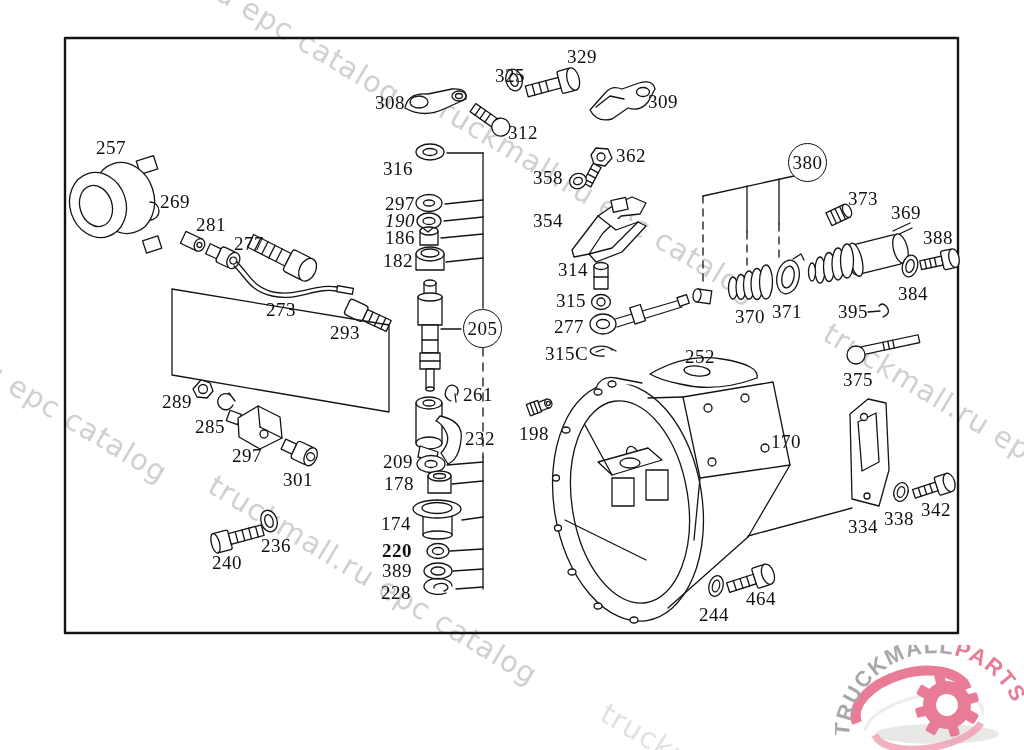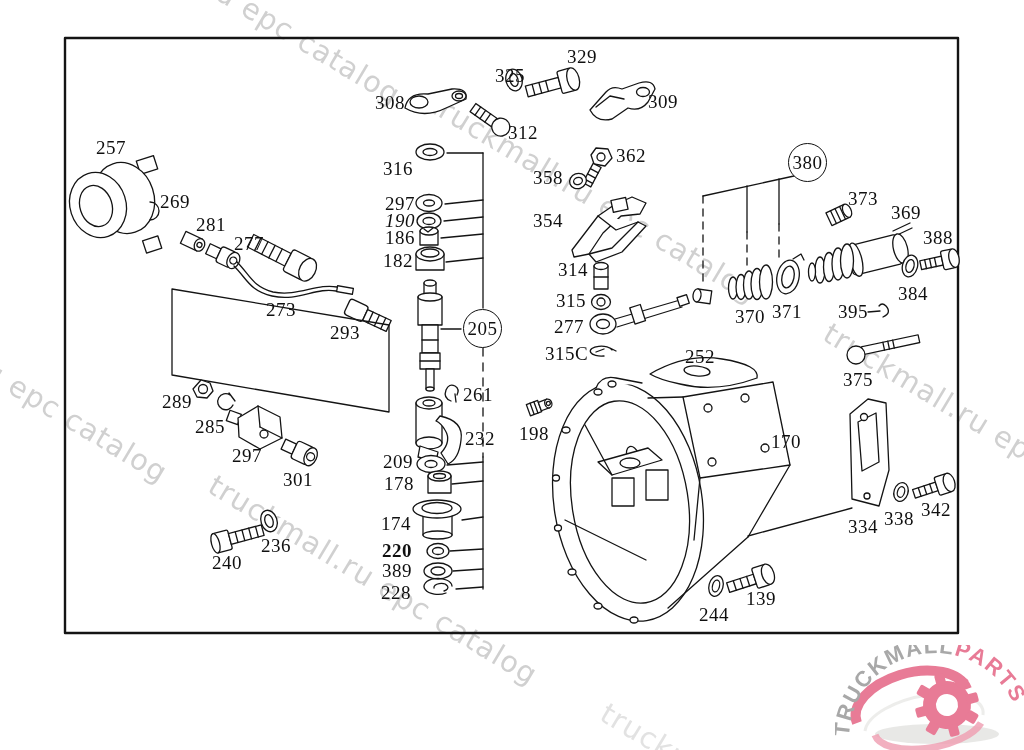--- a/index.html
+++ b/index.html
@@ -539,21 +539,21 @@
     <span class="plabel" style="left: 923px; top: 228px;">388</span>
     <span class="plabel" style="left: 898px; top: 284px;">384</span>
     <span class="plabel" style="left: 838px; top: 302px;">395</span>
     <span class="plabel" style="left: 843px; top: 370px;">375</span>
     <span class="plabel" style="left: 519px; top: 424px;">198</span>
     <span class="plabel" style="left: 771px; top: 432px;">170</span>
     <span class="plabel" style="left: 848px; top: 517px;">334</span>
     <span class="plabel" style="left: 884px; top: 509px;">338</span>
     <span class="plabel" style="left: 921px; top: 500px;">342</span>
     <span class="plabel" style="left: 699px; top: 605px;">244</span>
-    <span class="plabel" style="left: 746px; top: 589px;">139</span>
+    <span class="plabel" style="left: 746px; top: 589px;">464</span>
   </div>
 
 <svg id="brand-logo" width="195" height="110" viewBox="0 0 195 110">
   <ellipse cx="102" cy="89" rx="62" ry="10" opacity="0.65" fill="#dcdcd8"></ellipse>
   <path d="M30 86 A 58 26 -12 0 1 148 70" fill="none" stroke-width="3" opacity="0.5" stroke="#dcdcd8"></path>
   <path d="M22 78 A 52 30 -15 0 1 132 44" fill="none" stroke-width="10" stroke="#e87b96"></path>
   <path d="M40 90 A 55 24 -10 0 0 146 78" fill="none" stroke-width="7" opacity="0.8" stroke="#ef9cb0"></path>
   <g transform="rotate(-15 112 60)" fill="#e87b96">
     <g stroke="none">
       <circle cx="112" cy="60" r="24"></circle>

